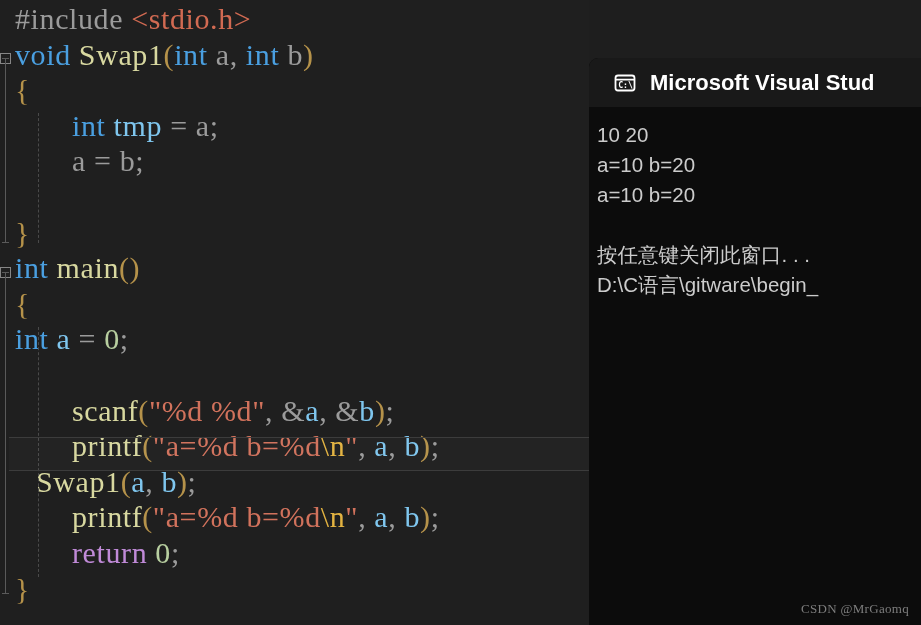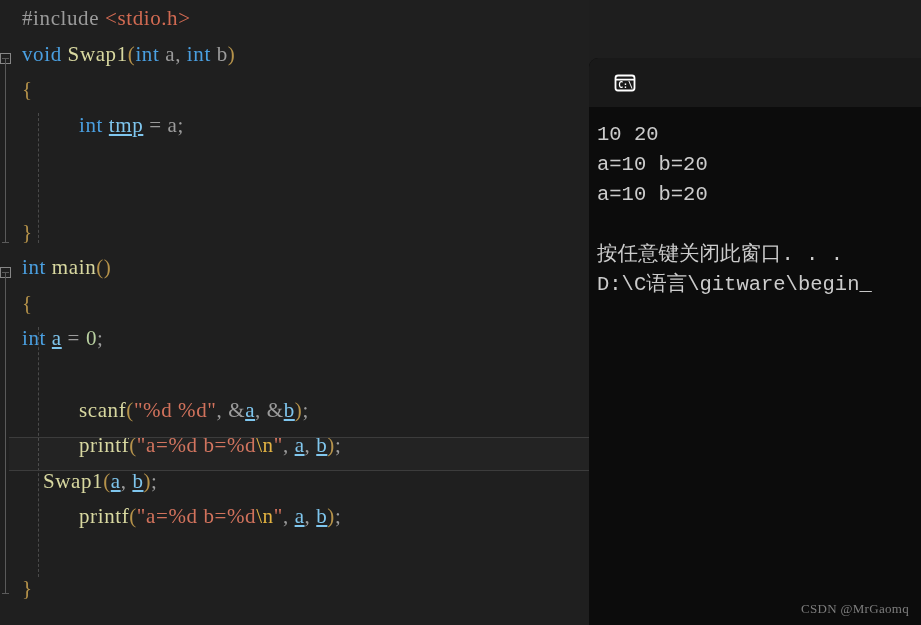--- a/index.html
+++ b/index.html
@@ -33,38 +33,38 @@
     background: #1f1f1f;
   }
   #code-area {
     position: absolute;
     left: 0; top: 0;
     width: 589px;
     height: 625px;
   }
   .code-line {
     position: absolute;
-    left: 12px;
+    left: 5px;
     height: 35.6px;
     line-height: 35.6px;
     white-space: pre;
     font-family: "Liberation Serif", serif;
-    font-size: 21px;
+    font-size: 30px;
     letter-spacing: 0.6px;
     color: #9b9b9b;
   }
   .code-line .txt { padding-left: 10px; }
 
   
   .t-pre   { color: #9b9b9b; }
   .t-hdr   { color: #d16a52; }
   .t-kw    { color: #4a9fe0; }
   .t-fn    { color: #d8d8a0; }
   .t-param { color: #9b9b9b; }
-  .t-local { color: #7fc6ee; text-decoration: underline; }
+  .t-local { color: #7fc6ee; }
   .t-num   { color: #b8cfa0; }
   .t-str   { color: #d1725c; }
   .t-esc   { color: #e3b341; }
   .t-ret   { color: #c08ad8; }
   .t-punct { color: #9b9b9b; }
   .t-brace { color: #b5924a; }
   .t-paren { color: #b5924a; }
 
   
   #current-line-highlight {
@@ -165,21 +165,21 @@
     left: 0;
     top: 49px;
     width: 332px;
     height: 518px;
     background: #0c0c0c;
     padding-top: 13px;
     box-sizing: border-box;
   }
   .console-line {
     color: #cccccc;
-    font-family: Liberation Mono, monospace;
+    font-family: Liberation Sans, sans-serif;
     font-size: 20.5px;
     line-height: 30px;
     white-space: pre;
     padding-left: 8px;
     letter-spacing: 0px;
   }
   .console-line.blank { color: transparent; }
 
   
   #watermark {
@@ -198,28 +198,30 @@
 
 <div id="screen">
 
   <div id="editor">
     <div id="editor-gutter"></div>
     <div id="code-area">
         <div class="code-line" style="top: 1px;"><span class="txt" style="padding-left: 10px;"><span class="t-pre">#include</span><span class="t-pre"> </span><span class="t-hdr">&lt;stdio.h&gt;</span></span></div>
         <div class="code-line" style="top: 36.6px;"><span class="txt" style="padding-left: 10px;"><span class="t-kw">void</span><span class="t-pre"> </span><span class="t-fn">Swap1</span><span class="t-paren">(</span><span class="t-kw">int</span><span class="t-pre"> </span><span class="t-param">a</span><span class="t-punct">, </span><span class="t-kw">int</span><span class="t-pre"> </span><span class="t-param">b</span><span class="t-paren">)</span></span></div>
         <div class="code-line" style="top: 72.2px;"><span class="txt" style="padding-left: 10px;"><span class="t-brace">{</span></span></div>
         <div class="code-line" style="top: 107.8px;"><span class="txt" style="padding-left: 67px;"><span class="t-kw">int</span><span class="t-pre"> </span><span class="t-local">tmp</span><span class="t-punct"> = </span><span class="t-param">a</span><span class="t-punct">;</span></span></div>
+        <div class="code-line" style="top: 143.4px;"><span class="txt" style="padding-left: 67px;"><span class="t-param">a</span><span class="t-punct"> = </span><span class="t-param">b</span><span class="t-punct">;</span></span></div>
         <div class="code-line" style="top: 214.6px;"><span class="txt" style="padding-left: 10px;"><span class="t-brace">}</span></span></div>
         <div class="code-line" style="top: 250.2px;"><span class="txt" style="padding-left: 10px;"><span class="t-kw">int</span><span class="t-pre"> </span><span class="t-fn">main</span><span class="t-paren">()</span></span></div>
         <div class="code-line" style="top: 285.8px;"><span class="txt" style="padding-left: 10px;"><span class="t-brace">{</span></span></div>
         <div class="code-line" style="top: 321.4px;"><span class="txt" style=""><span class="t-kw">int</span><span class="t-pre"> </span><span class="t-local">a</span><span class="t-punct"> = </span><span class="t-num">0</span><span class="t-punct">;</span></span></div>
         <div class="code-line" style="top: 392.6px;"><span class="txt" style="padding-left: 67px;"><span class="t-fn">scanf</span><span class="t-paren">(</span><span class="t-str">"%d %d"</span><span class="t-punct">, </span><span class="t-punct">&amp;</span><span class="t-local">a</span><span class="t-punct">, </span><span class="t-punct">&amp;</span><span class="t-local">b</span><span class="t-paren">)</span><span class="t-punct">;</span></span></div>
         <div class="code-line" style="top: 428.2px;"><span class="txt" style="padding-left: 67px;"><span class="t-fn">printf</span><span class="t-paren">(</span><span class="t-str">"a=%d b=%d</span><span class="t-esc">\n</span><span class="t-str">"</span><span class="t-punct">, </span><span class="t-local">a</span><span class="t-punct">, </span><span class="t-local">b</span><span class="t-paren">)</span><span class="t-punct">;</span></span></div>
         <div class="code-line" style="top: 463.8px;"><span class="txt" style="padding-left: 31px;"><span class="t-fn">Swap1</span><span class="t-paren">(</span><span class="t-local">a</span><span class="t-punct">, </span><span class="t-local">b</span><span class="t-paren">)</span><span class="t-punct">;</span></span></div>
         <div class="code-line" style="top: 499.4px;"><span class="txt" style="padding-left: 67px;"><span class="t-fn">printf</span><span class="t-paren">(</span><span class="t-str">"a=%d b=%d</span><span class="t-esc">\n</span><span class="t-str">"</span><span class="t-punct">, </span><span class="t-local">a</span><span class="t-punct">, </span><span class="t-local">b</span><span class="t-paren">)</span><span class="t-punct">;</span></span></div>
+        <div class="code-line" style="top: 535px;"><span class="txt" style="padding-left: 67px;"><span class="t-ret">return</span><span class="t-pre"> </span><span class="t-num">0</span><span class="t-punct">;</span></span></div>
         <div class="code-line" style="top: 570.6px;"><span class="txt" style="padding-left: 10px;"><span class="t-brace">}</span></span></div>
         <div class="fold-box" style="left: 0px; top: 53px;">
           <i></i>
         </div>
         <div class="fold-box" style="left: 0px; top: 267px;">
           <i></i>
         </div>
         <div class="fold-bar" style="left: 5px; top: 58px; height: 185px;"></div>
         <div class="fold-bar" style="left: 5px; top: 272px; height: 322px;"></div>
         <div class="indent-guide" style="left: 38px; top: 113px; height: 130px;"></div>
@@ -230,20 +232,21 @@
 
   <div id="console-window">
     <div id="console-titlebar">
       <div id="console-icon">
         <svg width="26" height="26" viewBox="0 0 26 26" aria-hidden="true">
           <rect x="3.5" y="5.5" width="19" height="15" rx="2.5" ry="2.5" fill="none" stroke="#ffffff" stroke-width="1.8"></rect>
           <line x1="3.5" y1="9.6" x2="22.5" y2="9.6" stroke="#ffffff" stroke-width="1.6"></line>
           <text x="6.2" y="17.6" fill="#ffffff" font-family="DejaVu Sans Mono, monospace" font-size="8.2" font-weight="bold">C:\</text>
         </svg>
       </div>
+      <div id="console-title">Microsoft Visual Stud</div>
     </div>
     <div id="console-body">
         <div class="console-line">10 20</div>
         <div class="console-line">a=10 b=20</div>
         <div class="console-line">a=10 b=20</div>
         <div class="console-line blank"> </div>
         <div class="console-line">按任意键关闭此窗口. . .</div>
         <div class="console-line">D:\C语言\gitware\begin_</div>
       </div>
   </div>

